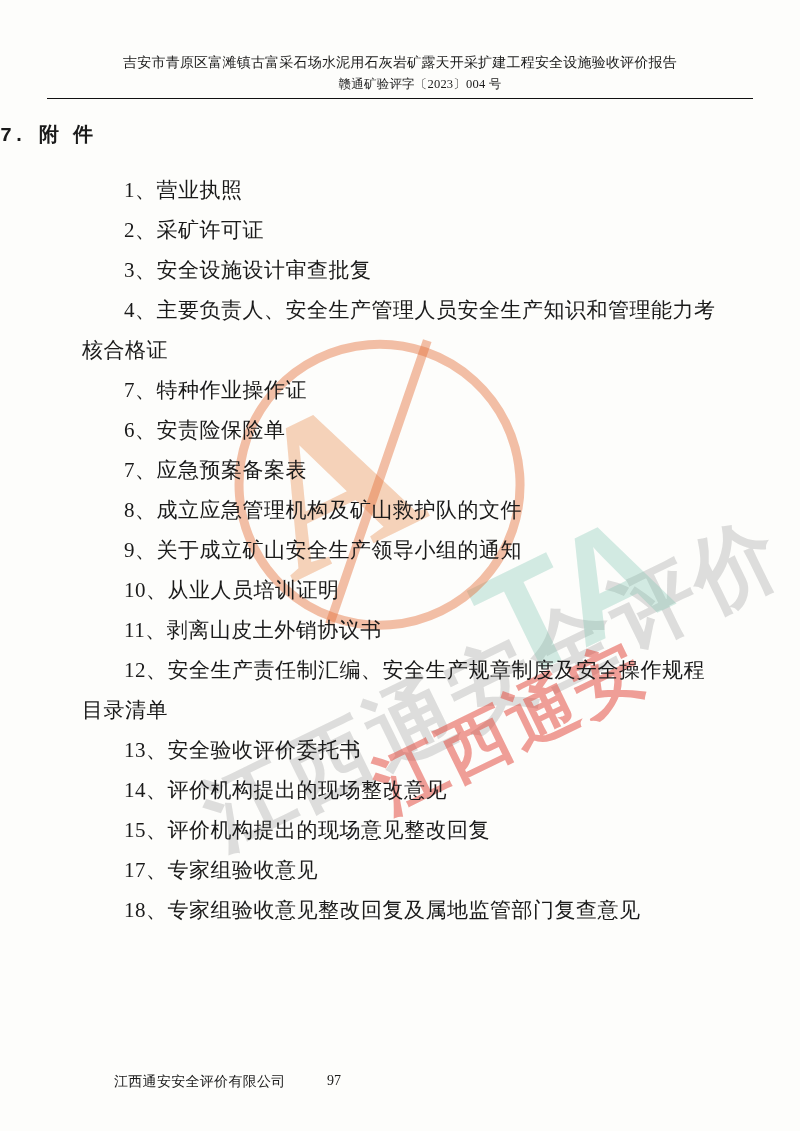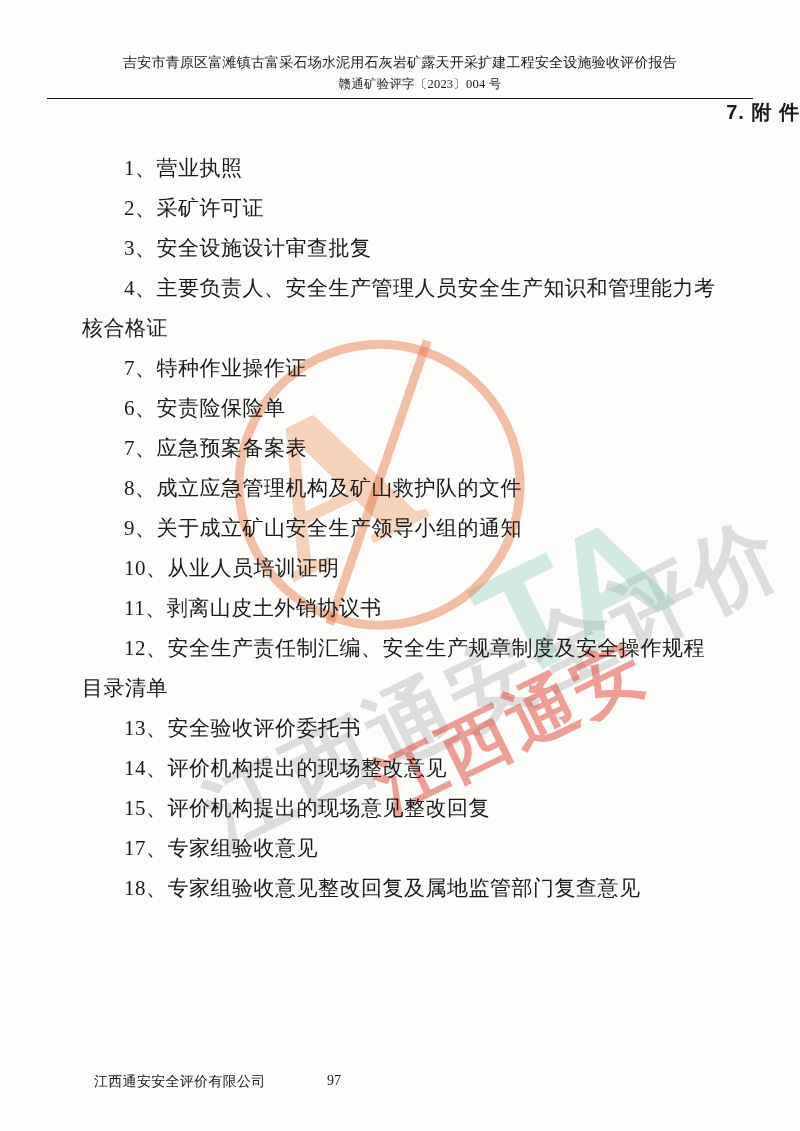--- a/index.html
+++ b/index.html
@@ -131,25 +131,26 @@
   .header-rule {
     margin: 4px auto 0 auto;
     width: 706px;
     border-bottom: 1.6px solid #111;
   }
 
   
   .doc-title {
     position: relative;
     z-index: 10;
-    text-align: right;
+    text-align: left;
     font-size: 20px;
     font-weight: bold;
+    margin-top: 22px;
     letter-spacing: 1px;
-    font-family: Liberation Sans, sans-serif;
+    font-family: Liberation Mono, monospace;
   }
 
   
   .content {
     position: relative;
     z-index: 10;
     margin: 22px auto 0 auto;
     width: 636px;
     padding-left: 0;
   }
@@ -165,21 +166,21 @@
   .footer {
     position: absolute;
     left: 0;
     bottom: 58px;
     width: 800px;
     z-index: 10;
     font-size: 14px;
   }
   .footer-left {
     position: absolute;
-    left: 94px;
+    left: 114px;
     top: 0;
     letter-spacing: 0.3px;
   }
   .footer-page {
     position: absolute;
     left: 0;
     top: 0;
     width: 668px;
     text-align: center;
   }

